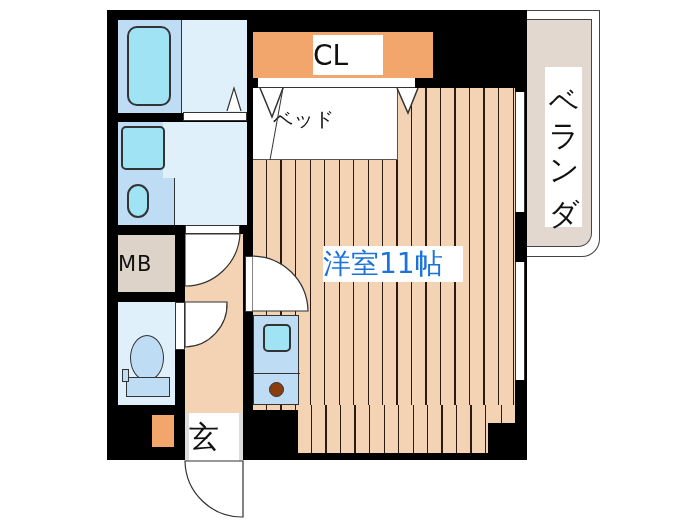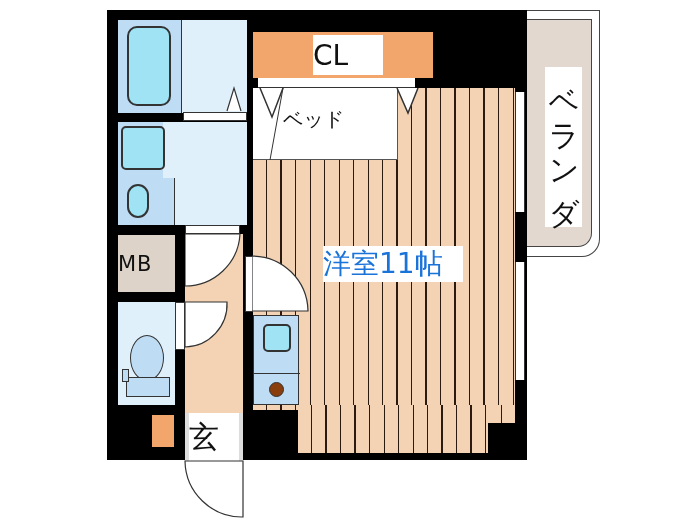--- a/index.html
+++ b/index.html
@@ -36,21 +36,21 @@
 <div class="abs" style="left:515px; top:262px; width:10px; height:118px; background:#fff; border-left:1px solid #333; border-right:1px solid #333;"></div>
 
 <div class="abs" style="left:253px; top:32px; width:180px; height:46px; background:#f2a66b;">
   <div class="abs label-box" style="left:60px; top:3px; width:70px; height:40px; font-size:28px; color:#111;">
     <span>CL</span>
   </div>
 </div>
 <div class="abs" style="left:258px; top:78px; width:157px; height:10px; background:#fff; border-bottom:1px solid #333;"></div>
 
 <div class="abs label-box" style="left:253px; top:88px; width:145px; height:72px; justify-content:flex-start; border-right:1px solid #555; border-bottom:1px solid #555;">
-  <span style="font-size:20px; color:#111; margin-left:30px; margin-top:-8px;">ベッド</span>
+  <span style="font-size:20px; color:#111; margin-left:20px; margin-top:-8px;">ベッド</span>
 </div>
 <svg class="abs" style="left:250px; top:85px;" width="180" height="80">
   <polyline points="10,3 22,32 33,3" fill="#fff" stroke="#333" stroke-width="1.5"></polyline>
   <line x1="33" y1="3" x2="20" y2="75" stroke="#333" stroke-width="1"></line>
   <polyline points="147,3 158,28 168,3" fill="#fff" stroke="#333" stroke-width="1.5"></polyline>
 </svg>
 
 <div class="abs bluefloor" style="left:118px; top:20px; width:129px; height:93px;">
   <div class="abs" style="left:0; top:0; width:63px; height:93px; background:#bfdcf5;"></div>
   <div class="abs fixture" style="left:9px; top:6px; width:44px; height:80px;"></div>

